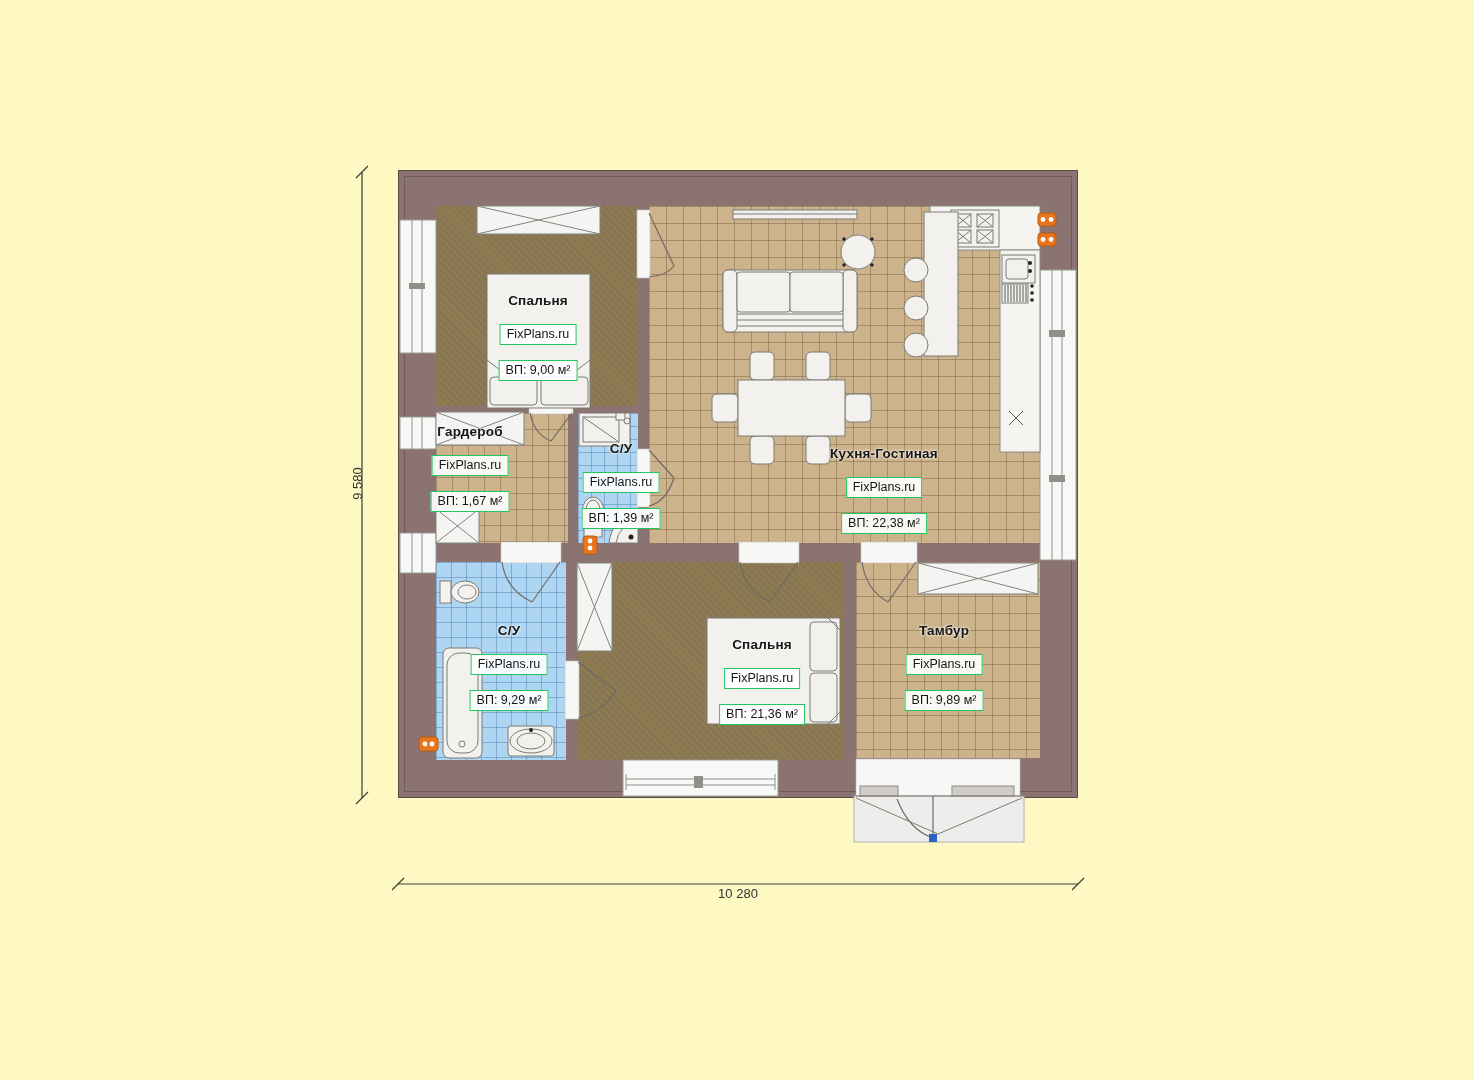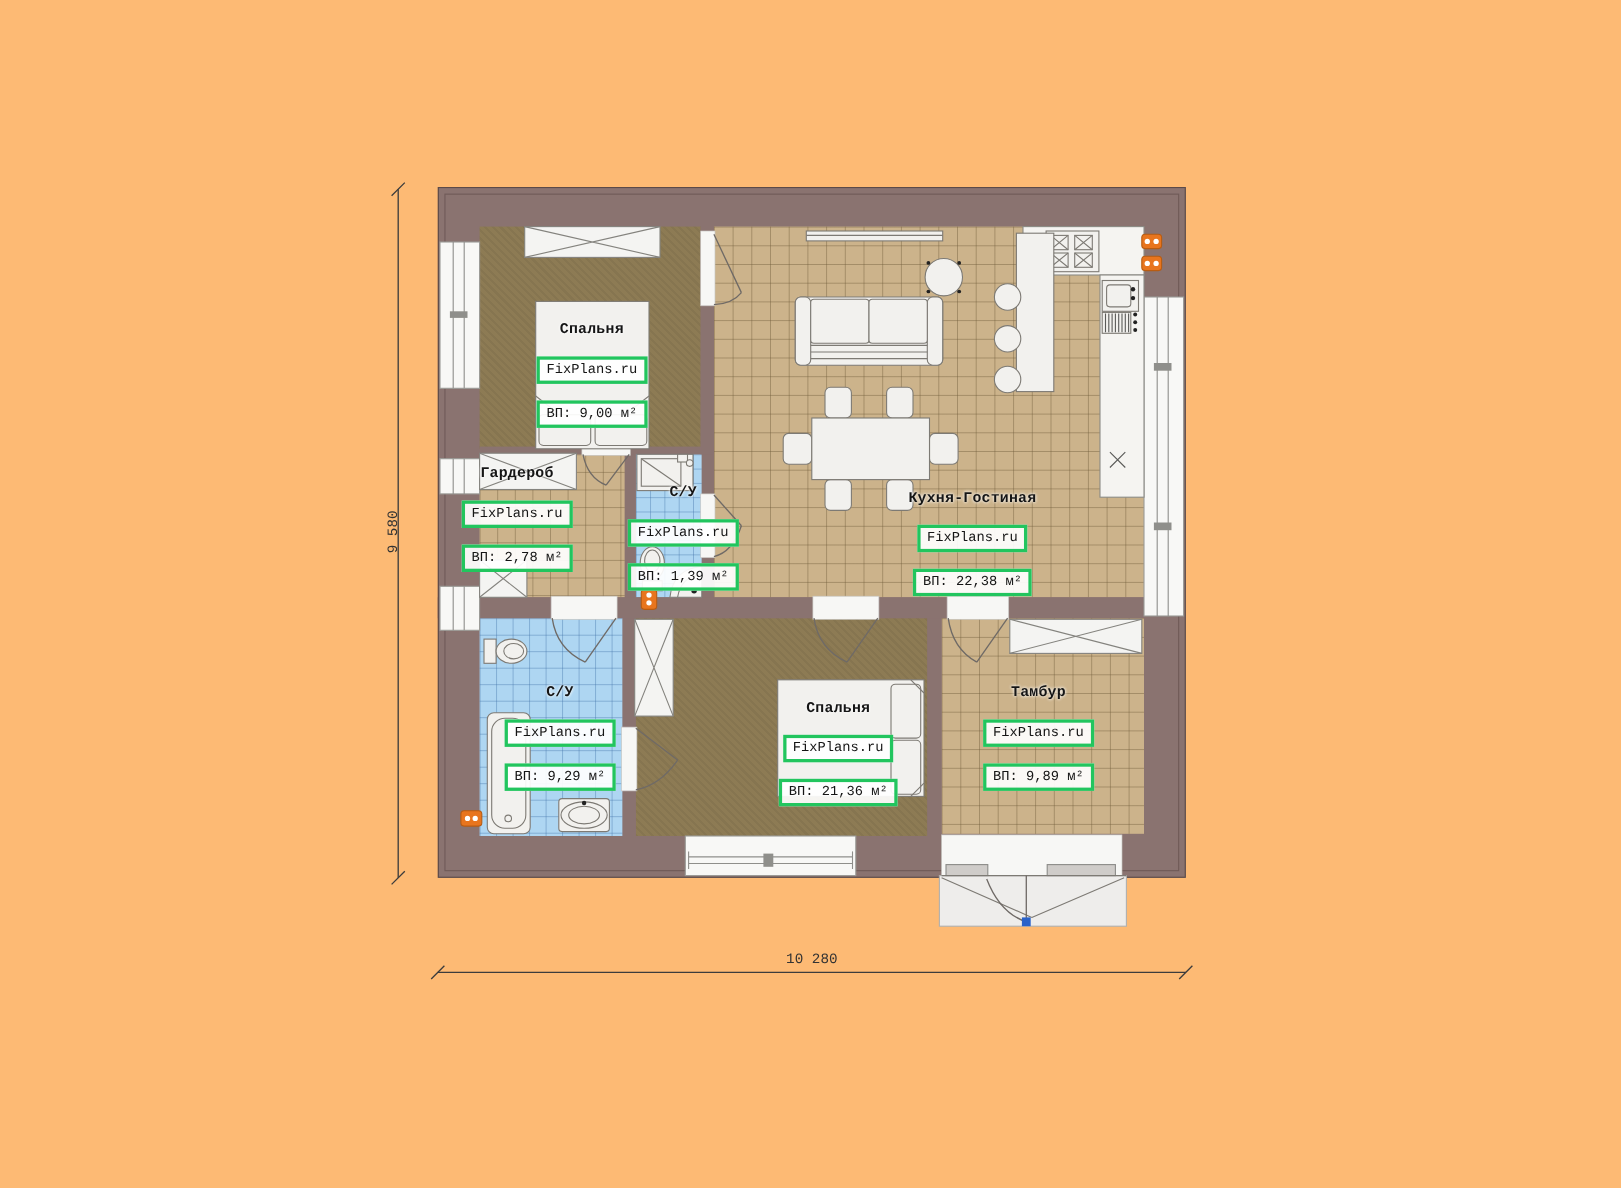--- a/index.html
+++ b/index.html
@@ -1,17 +1,17 @@
 <!DOCTYPE html>
 <html style="--wall: #8a7370; --floor-tan: #ccb38b; --floor-brown: #8d7b54; --floor-blue: #aed6f2; --accent-orange: #e8751e; --porch: #eeedeb; --handle-blue: #2a62c9;"><head>
 <meta charset="utf-8">
 <style>
   html,body{margin:0;padding:0;background:#fff;}
-  #stage{position:relative;width:1474px;height:1080px;background:#fdba74;overflow:hidden;
-         font-family:Liberation Mono, monospace;}
+  #stage{position:relative;width:1474px;height:1080px;background:#fef9c3;overflow:hidden;
+         font-family:Liberation Sans, sans-serif;}
   .wall{position:absolute;background:var(--wall);}
   .floor{position:absolute;}
   .floor-brown{background-color:var(--floor-brown);
      background-image:repeating-linear-gradient(45deg, rgba(0,0,0,.05) 0 2px, transparent 2px 5px);}
   .floor-tan{background-color:var(--floor-tan);
      background-image:linear-gradient(rgba(115,95,60,.45) 1px, transparent 1px),
                       linear-gradient(90deg, rgba(115,95,60,.45) 1px, transparent 1px);
      background-size:17px 17px;}
   .floor-tan-sm{background-size:16px 16px;}
   .floor-blue{background-color:var(--floor-blue);
@@ -36,21 +36,21 @@
   .hatch{stroke:#5a5a58;stroke-width:1;}
   .dark{fill:#222;}
   .wallline{fill:none;stroke:#5c4a48;stroke-width:1;}
   .wallline2{fill:none;stroke:rgba(85,66,64,.5);stroke-width:1;}
   .porch{fill:var(--porch);stroke:#b0b0ae;stroke-width:1;}
   .stub{fill:#cfccc9;stroke:#8b8b88;stroke-width:1;}
   .handle{fill:var(--handle-blue);}
   .room-tag{position:absolute;transform:translateX(-50%);text-align:center;color:#151515;}
   .room-name{font-size:13.5px;font-weight:bold;letter-spacing:.2px;white-space:nowrap;
      text-shadow:0 0 3px rgba(255,255,255,.8),0 0 3px rgba(255,255,255,.8);margin-bottom:4px;}
-  .tag-box{display:block;border:3px solid #22c55e;background:rgba(255,255,255,.92);
+  .tag-box{display:block;border:1px solid #22c55e;background:rgba(255,255,255,.92);
      font-size:12.5px;line-height:17px;padding:1px 6px;white-space:nowrap;margin:16px auto;width:fit-content;}
   .tag-box + .tag-box{margin-top:-1px;}
   .dim-label{position:absolute;font-size:13px;color:#333;white-space:nowrap;}
 </style>
 </head>
 <body>
 
 <div id="stage">
 
   <div class="wall" style="left:398px;top:170px;width:680px;height:628px;"></div>
@@ -333,21 +333,21 @@
 
   <div class="room-tag" style="left:538px;top:293px;">
     <div class="room-name">Спальня</div>
     <div class="tag-box">FixPlans.ru</div>
     <div class="tag-box">ВП: 9,00 м²</div>
   </div>
 
   <div class="room-tag" style="left:470px;top:424px;">
     <div class="room-name">Гардероб</div>
     <div class="tag-box">FixPlans.ru</div>
-    <div class="tag-box">ВП: 2,78 м²</div>
+    <div class="tag-box">ВП: 1,67 м²</div>
   </div>
 
   <div class="room-tag" style="left:621px;top:441px;">
     <div class="room-name">С/У</div>
     <div class="tag-box">FixPlans.ru</div>
     <div class="tag-box">ВП: 1,39 м²</div>
   </div>
 
   <div class="room-tag" style="left:884px;top:446px;">
     <div class="room-name">Кухня-Гостиная</div>
@@ -367,15 +367,15 @@
     <div class="tag-box">ВП: 21,36 м²</div>
   </div>
 
   <div class="room-tag" style="left:944px;top:623px;">
     <div class="room-name">Тамбур</div>
     <div class="tag-box">FixPlans.ru</div>
     <div class="tag-box">ВП: 9,89 м²</div>
   </div>
 
   <div class="dim-label" style="left:317px;top:476px;width:80px;text-align:center;transform:rotate(-90deg);">9 580</div>
-  <div class="dim-label" style="left:688px;top:864px;width:100px;text-align:center;">10 280</div>
+  <div class="dim-label" style="left:688px;top:886px;width:100px;text-align:center;">10 280</div>
 
 </div>
 
 </body></html>

